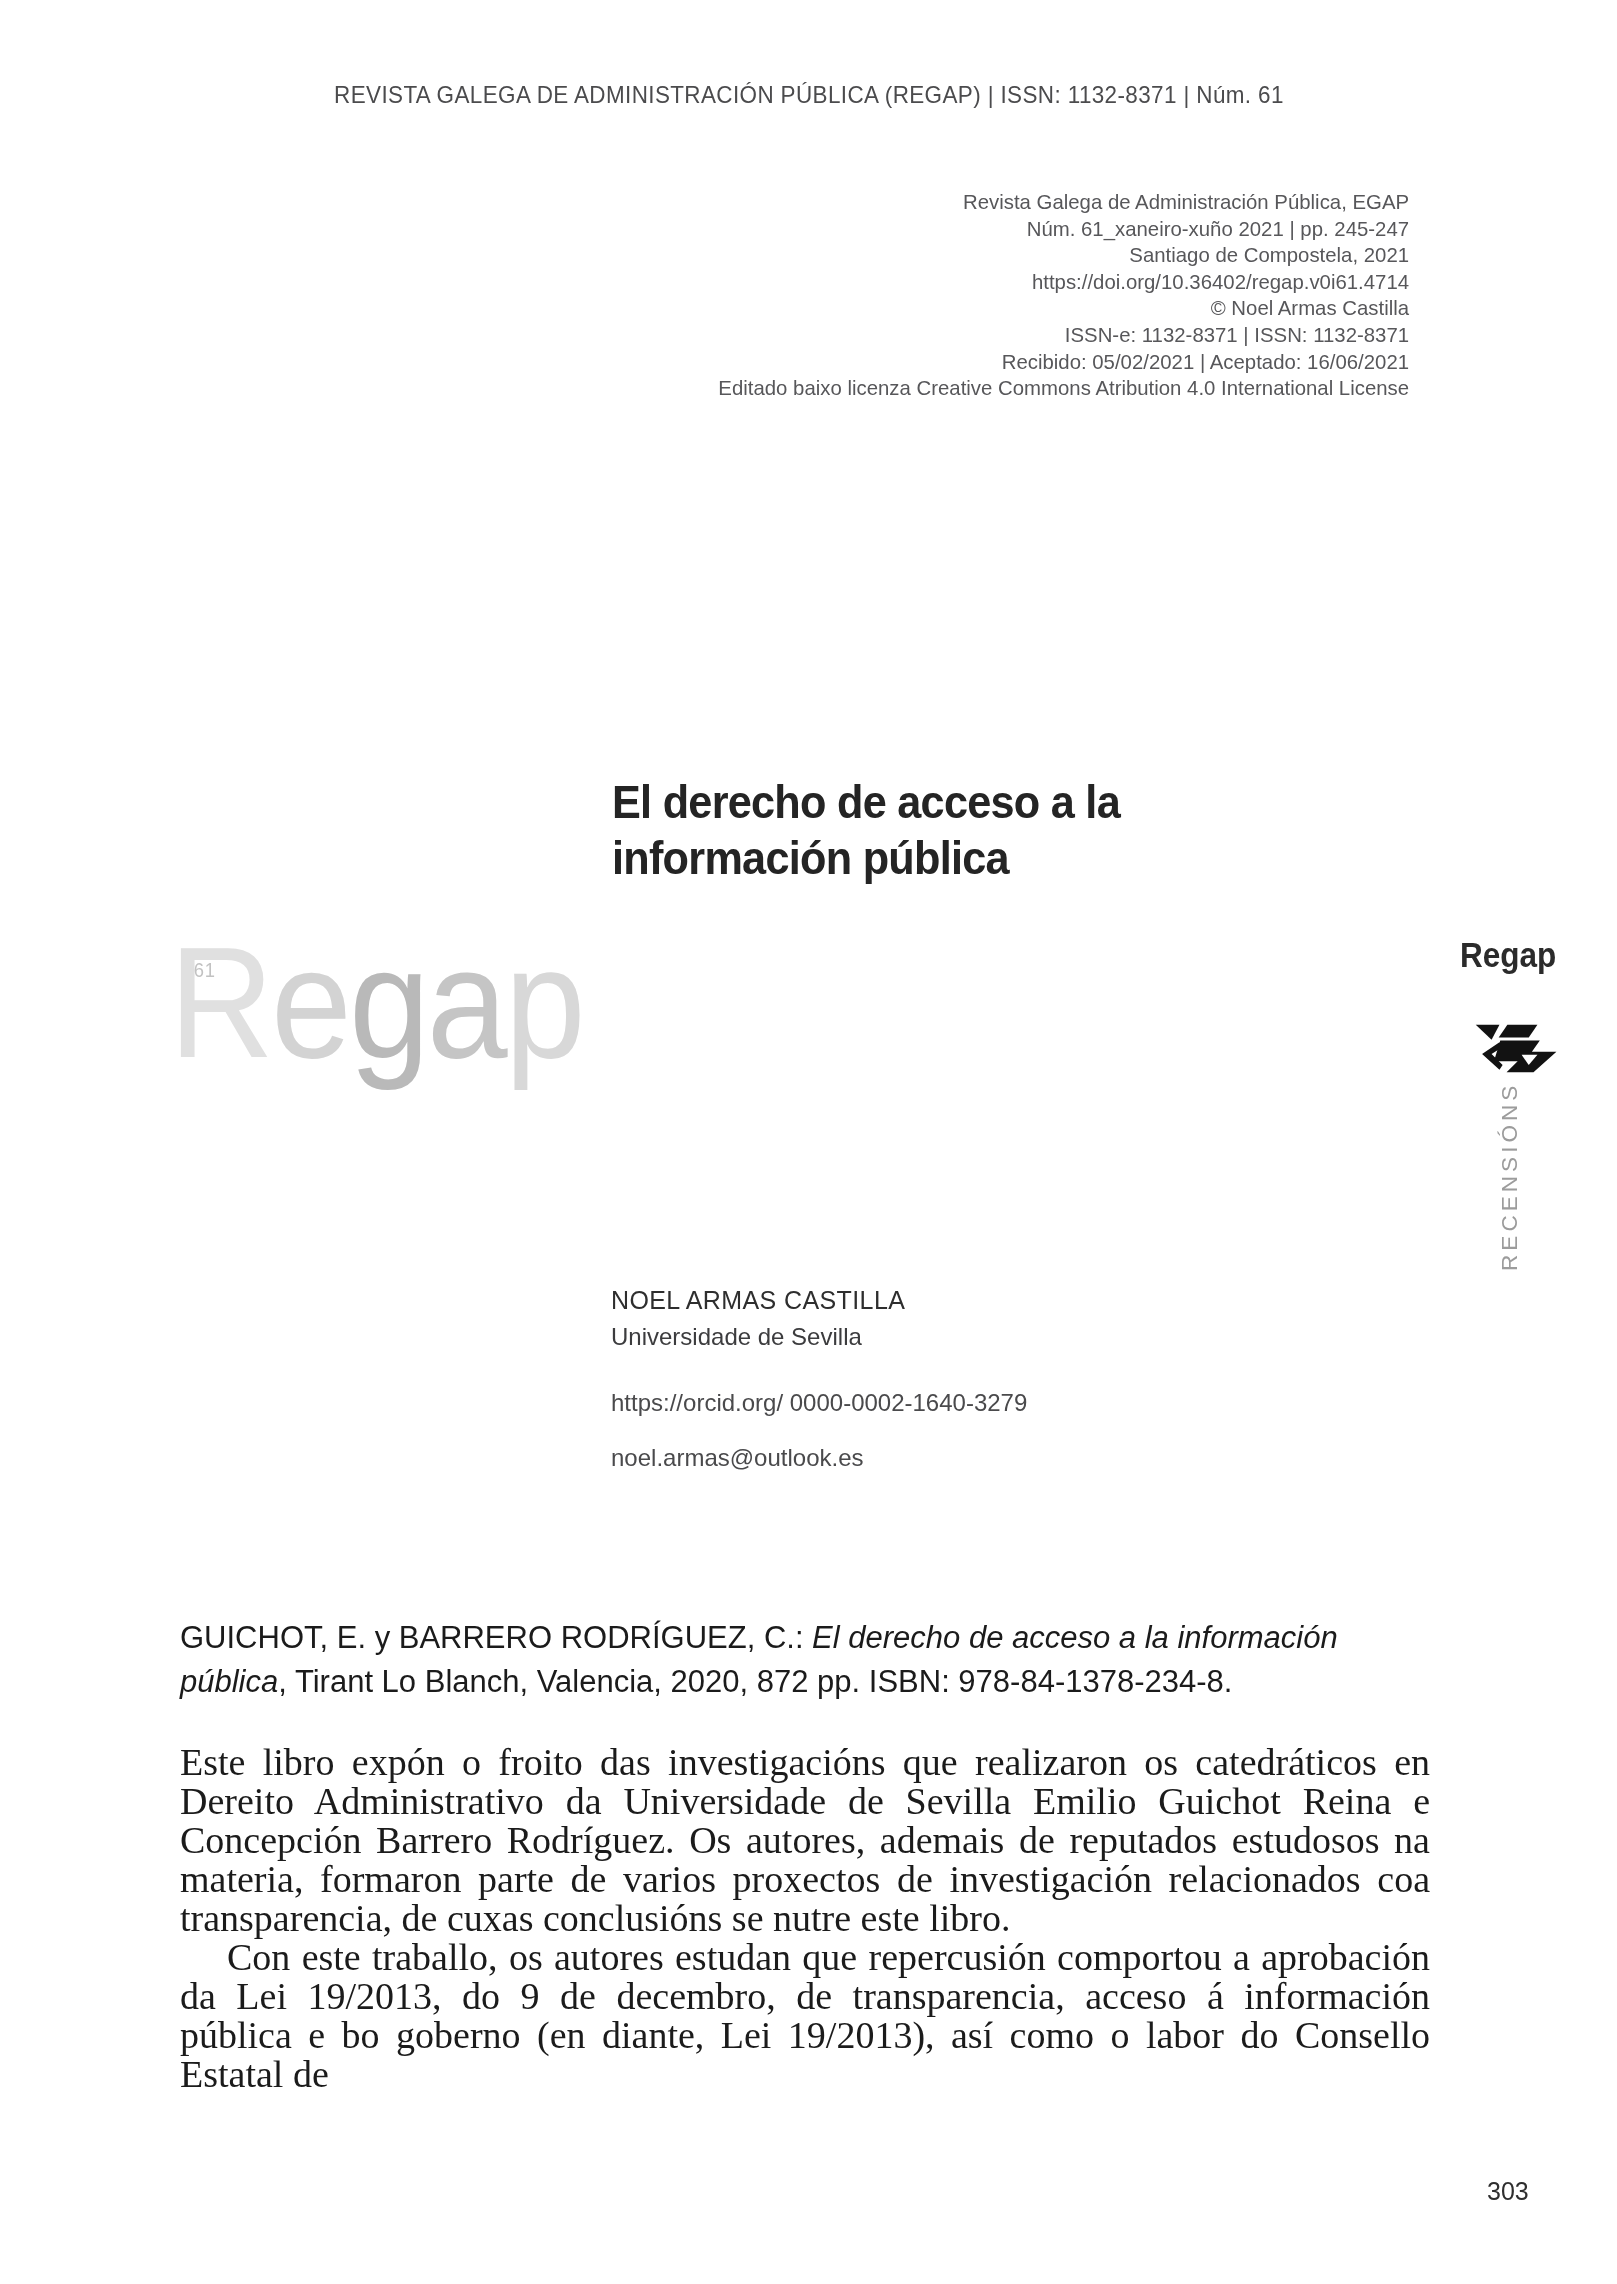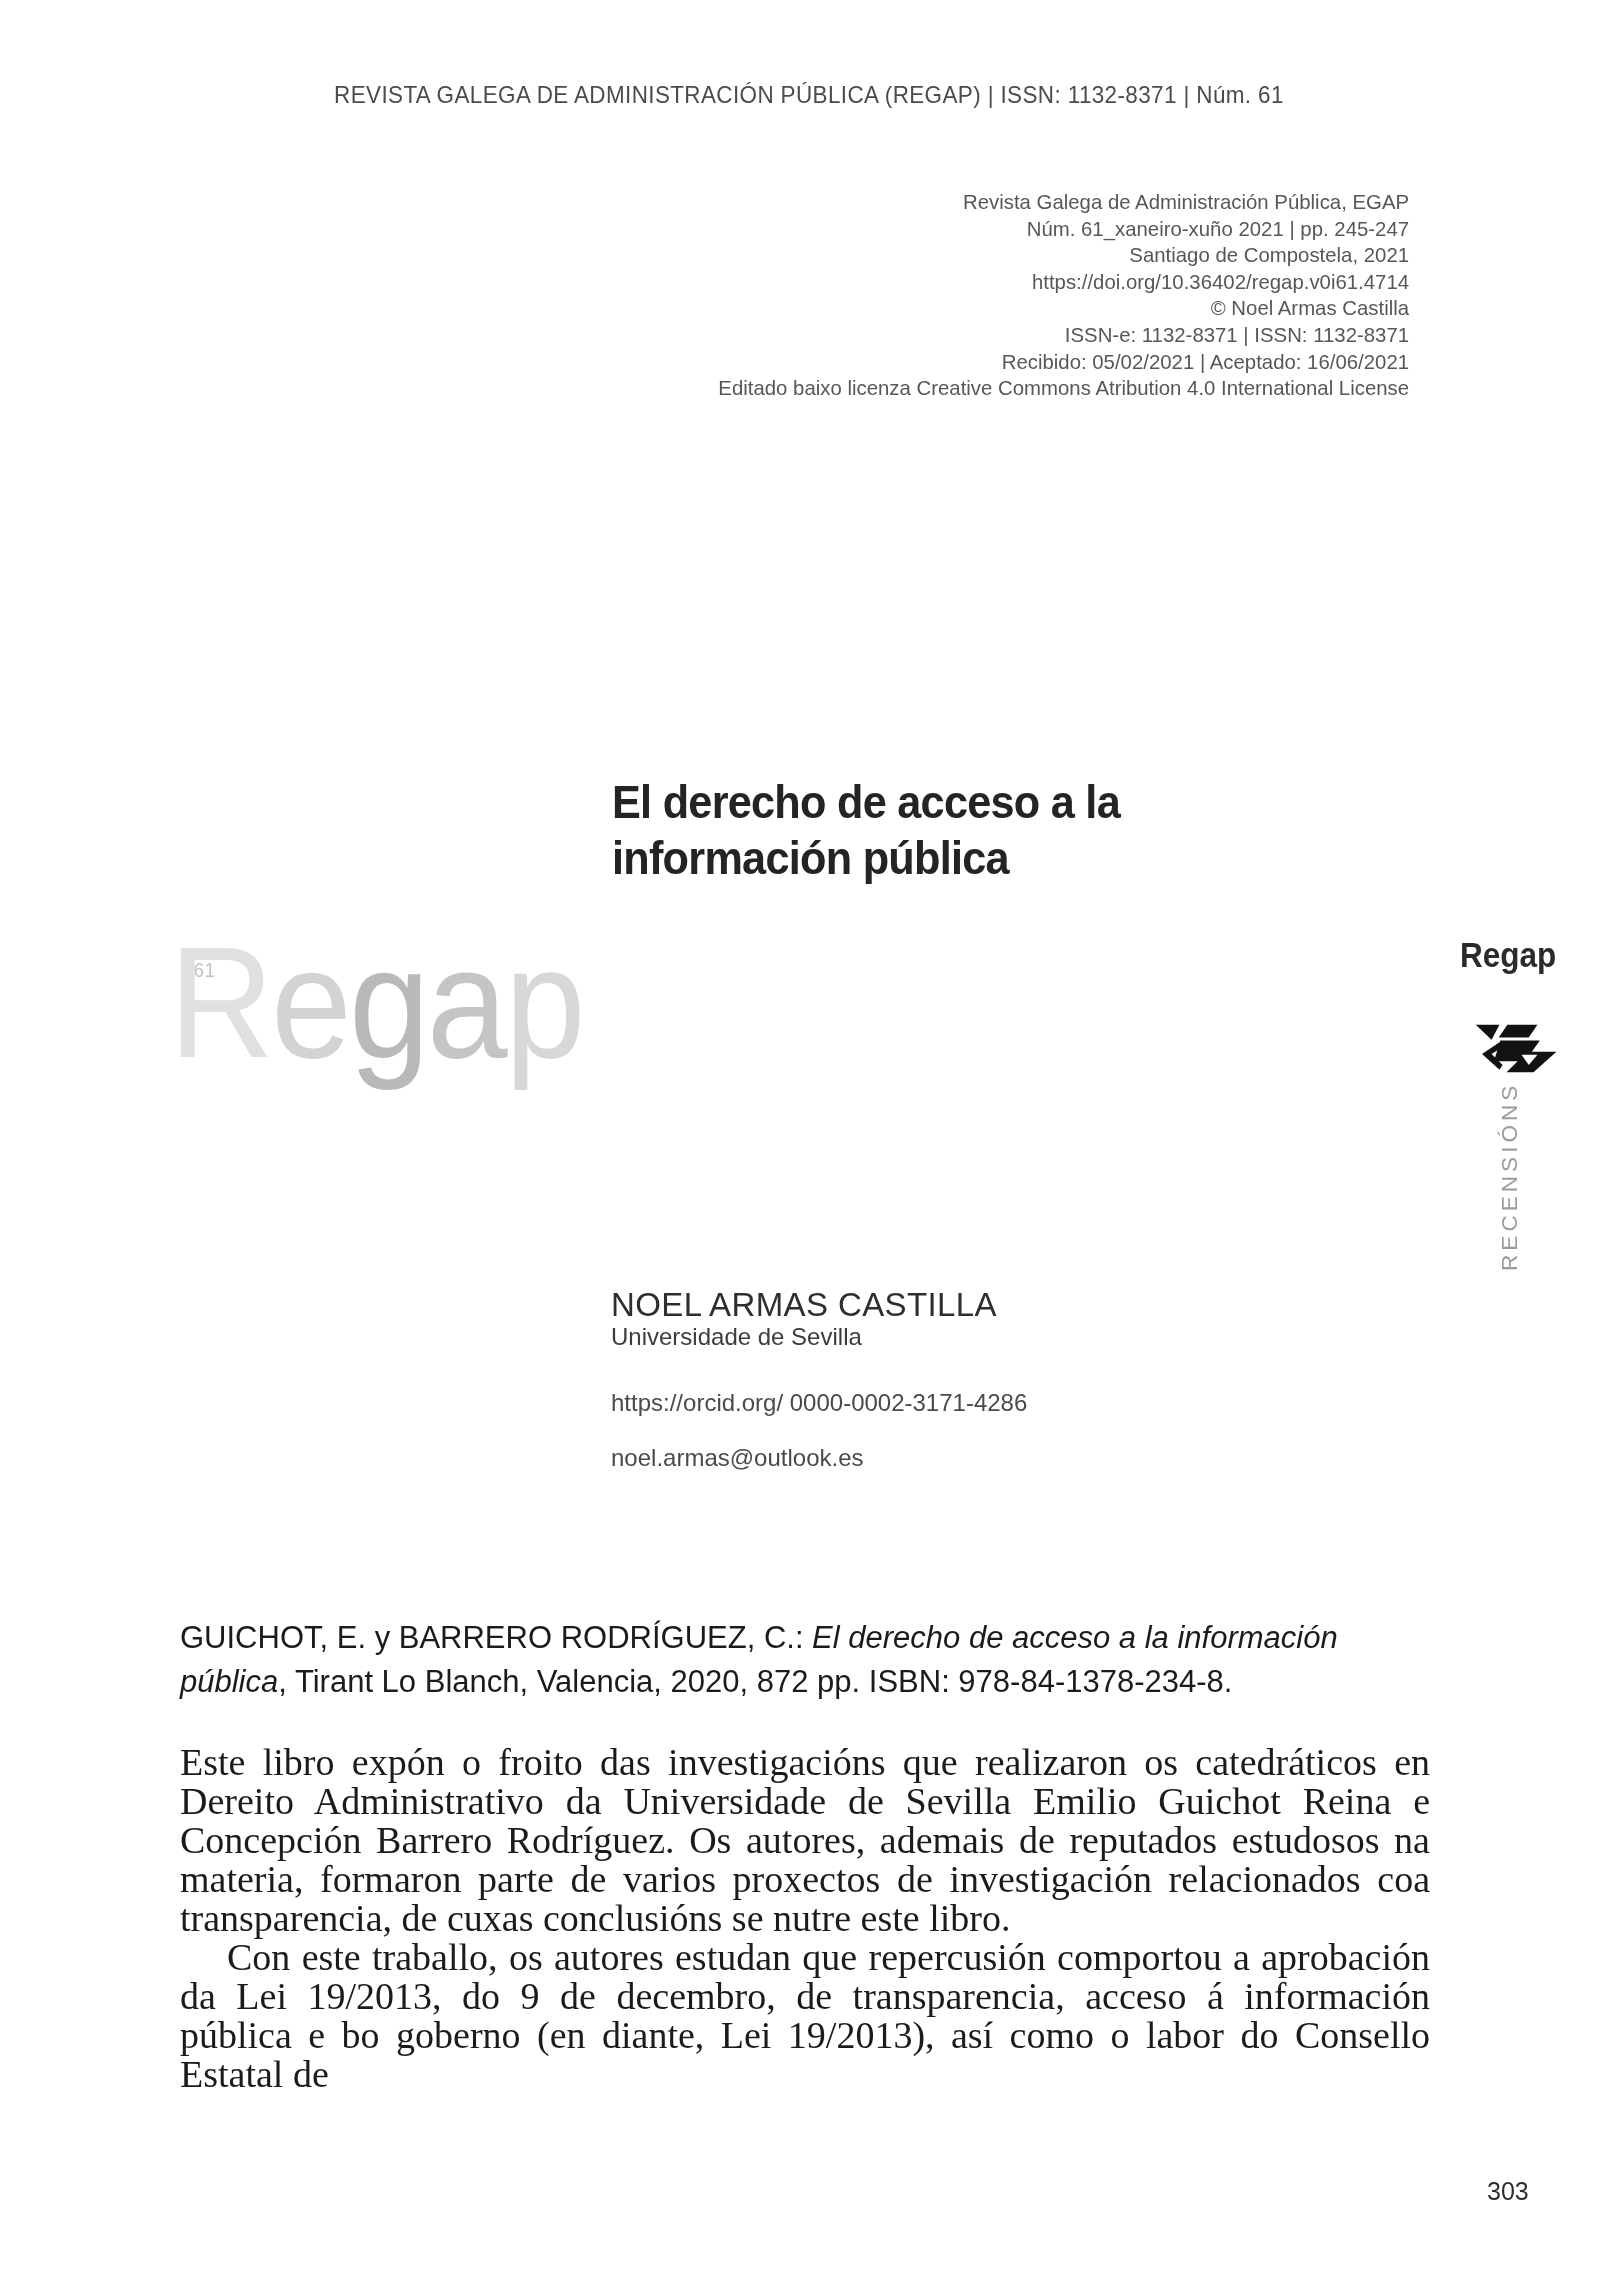--- a/index.html
+++ b/index.html
@@ -51,21 +51,21 @@
     transform-origin:left top;
   }
   .xunta-logo { position:absolute; left:1471px; top:1022px; }
   .recensions {
     position:absolute; left:1497px; top:1113px; height:158px;
     writing-mode:vertical-rl; transform:rotate(180deg);
     font-size:22.6px; letter-spacing:4px; color:#9c9c9c;
   }
 
   
-  .author-name  { position:absolute; left:611px; top:1286px; font-size:33px; color:#2e2e2e; letter-spacing:0.4px; }
+  .author-name  { position:absolute; left:611px; top:1286px; font-size:25px; color:#2e2e2e; letter-spacing:0.4px; }
   .author-affil { position:absolute; left:611px; top:1323px; font-size:24px; color:#3c3c3e; }
   .author-orcid { position:absolute; left:611px; top:1389px; font-size:24px; color:#4a4a4c; text-decoration:none; }
   .author-email { position:absolute; left:611px; top:1444px; font-size:24px; color:#4a4a4c; text-decoration:none; }
 
   
   .citation {
     position:absolute; left:180px; top:1616px; width:1250px;
     font-family:Liberation Sans, sans-serif; font-size:31px; line-height:44px;
     color:#1b1b1b;
   }
@@ -117,21 +117,21 @@
         <path d="M37 23 L87 23 L77 37 L108 37 L79 63 L45 63 L59 49 L29 49 Z"></path>
       </g>
       <polygon points="64,41 84,41 73,54" fill="#ffffff"></polygon>
     </svg>
   </div>
 
   <div class="recensions">RECENSIÓNS</div>
 
   <div class="author-name">NOEL ARMAS CASTILLA</div>
   <div class="author-affil">Universidade de Sevilla</div>
-  <div class="author-orcid">https://orcid.org/ 0000-0002-3171-4286</div>
+  <div class="author-orcid">https://orcid.org/ 0000-0002-1640-3279</div>
   <div class="author-email">noel.armas@outlook.es</div>
 
   <div class="citation">
     <span>GUICHOT, E. y BARRERO RODRÍGUEZ, C.: </span><i>El derecho de acceso a la información pública</i><span>, Tirant Lo Blanch, Valencia, 2020, 872 pp. ISBN: 978-84-1378-234-8.</span>
   </div>
 
   <div class="body-text">
     <p>Este libro expón o froito das investigacións que realizaron os catedráticos en Dereito Administrativo da Universidade de Sevilla Emilio Guichot Reina e Concepción Barrero Rodríguez. Os autores, ademais de reputados estudosos na materia, formaron parte de varios proxectos de investigación relacionados coa transparencia, de cuxas conclusións se nutre este libro.</p>
     <p>Con este traballo, os autores estudan que repercusión comportou a aprobación da Lei 19/2013, do 9 de decembro, de transparencia, acceso á información pública e bo goberno (en diante, Lei 19/2013), así como o labor do Consello Estatal de</p>
   </div>

